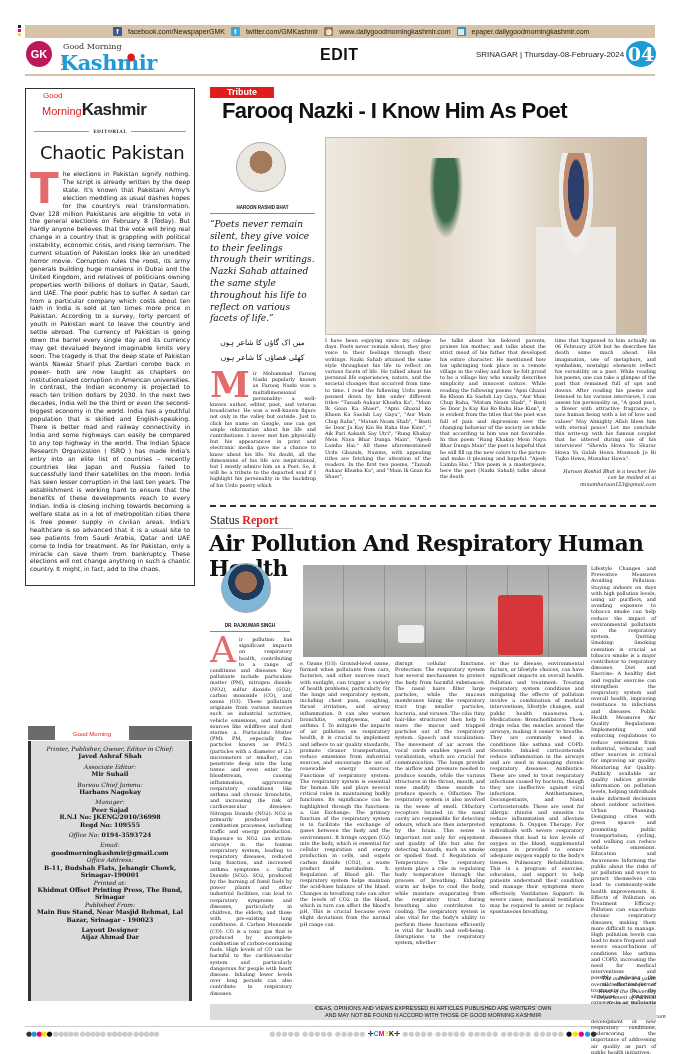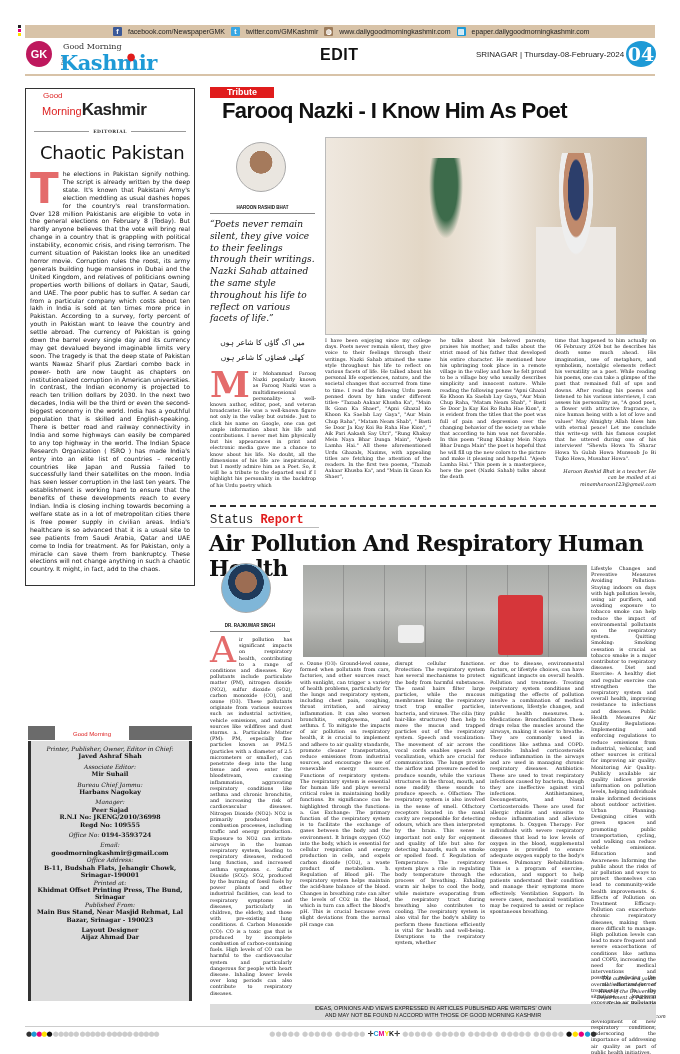--- a/index.html
+++ b/index.html
@@ -51,21 +51,21 @@
 #tribute-photo .man{position:absolute;left:210px;top:15px;width:80px;height:185px;background:radial-gradient(ellipse at 50% 20%,#2c3e6b 0 14%,#c08a6c 15% 22%,#eee 23% 30%,transparent 31%),linear-gradient(#0000 40%,#ede9e5 40%);}
 .col{font-size:4.9px;line-height:6.2px;text-align:justify;color:#111;}
 #trib-col1{left:210px;top:370px;width:106px;}
 #trib-col1 .drop{float:left;font-size:36px;line-height:28px;color:#e46b6b;margin:0 3px 0 0;font-weight:bold;}
 #trib-col2{left:325px;top:337px;width:106px;}
 #trib-col3{left:440px;top:337px;width:106px;}
 #trib-col4{left:555px;top:337px;width:101px;}
 #trib-byline{left:555px;top:468px;width:101px;font-style:italic;font-size:5px;line-height:6.3px;text-align:right;}
 #dash-rule{left:210px;top:505px;width:446px;border-top:2px dashed #333;}
 
-#status-tag{left:210px;top:513px;font-family:Liberation Mono, monospace;font-size:12px;color:#222;border-bottom:1px solid #bbb;padding-right:15px;}
+#status-tag{left:210px;top:513px;font-family:Liberation Serif, serif;font-size:12px;color:#222;border-bottom:1px solid #bbb;padding-right:15px;}
 #status-tag .r{color:#e01c1c;font-weight:bold;}
 #report-title{left:209px;top:531px;font-family:"DejaVu Serif",serif;font-size:21.5px;color:#111;letter-spacing:-0.5px;}
 #author2-avatar{left:221px;top:563px;width:50px;height:50px;border-radius:50%;background:radial-gradient(circle at 50% 38%,#9c6d53 0 28%,#1f3a5a 29% 46%,#7fb6d8 47% 100%);border:1px solid #aaa;}
 #author2-name{left:210px;top:623px;width:80px;font-family:"Liberation Sans",sans-serif;font-weight:bold;font-size:4.5px;text-align:center;border-bottom:1px solid #888;padding-bottom:3px;}
 #report-photo{left:303px;top:565px;width:284px;height:92px;background:linear-gradient(180deg,#a9aba8 0%,#bfc0bd 50%,#9a9b97 100%);overflow:hidden;}
 #report-photo .bus{position:absolute;left:195px;top:30px;width:45px;height:60px;background:#d6363a;border-radius:3px;}
 #report-photo .car{position:absolute;left:95px;top:60px;width:26px;height:18px;background:#eee;border-radius:3px;}
 #report-photo .lines{position:absolute;left:0;top:0;width:100%;height:100%;background:repeating-linear-gradient(90deg,transparent 0 40px,#777 40px 41px);opacity:0.5;}
 #rep-col1{left:210px;top:636px;width:82px;}
 #rep-col1 .drop{float:left;font-size:36px;line-height:28px;color:#e46b6b;margin:0 3px 0 0;}

